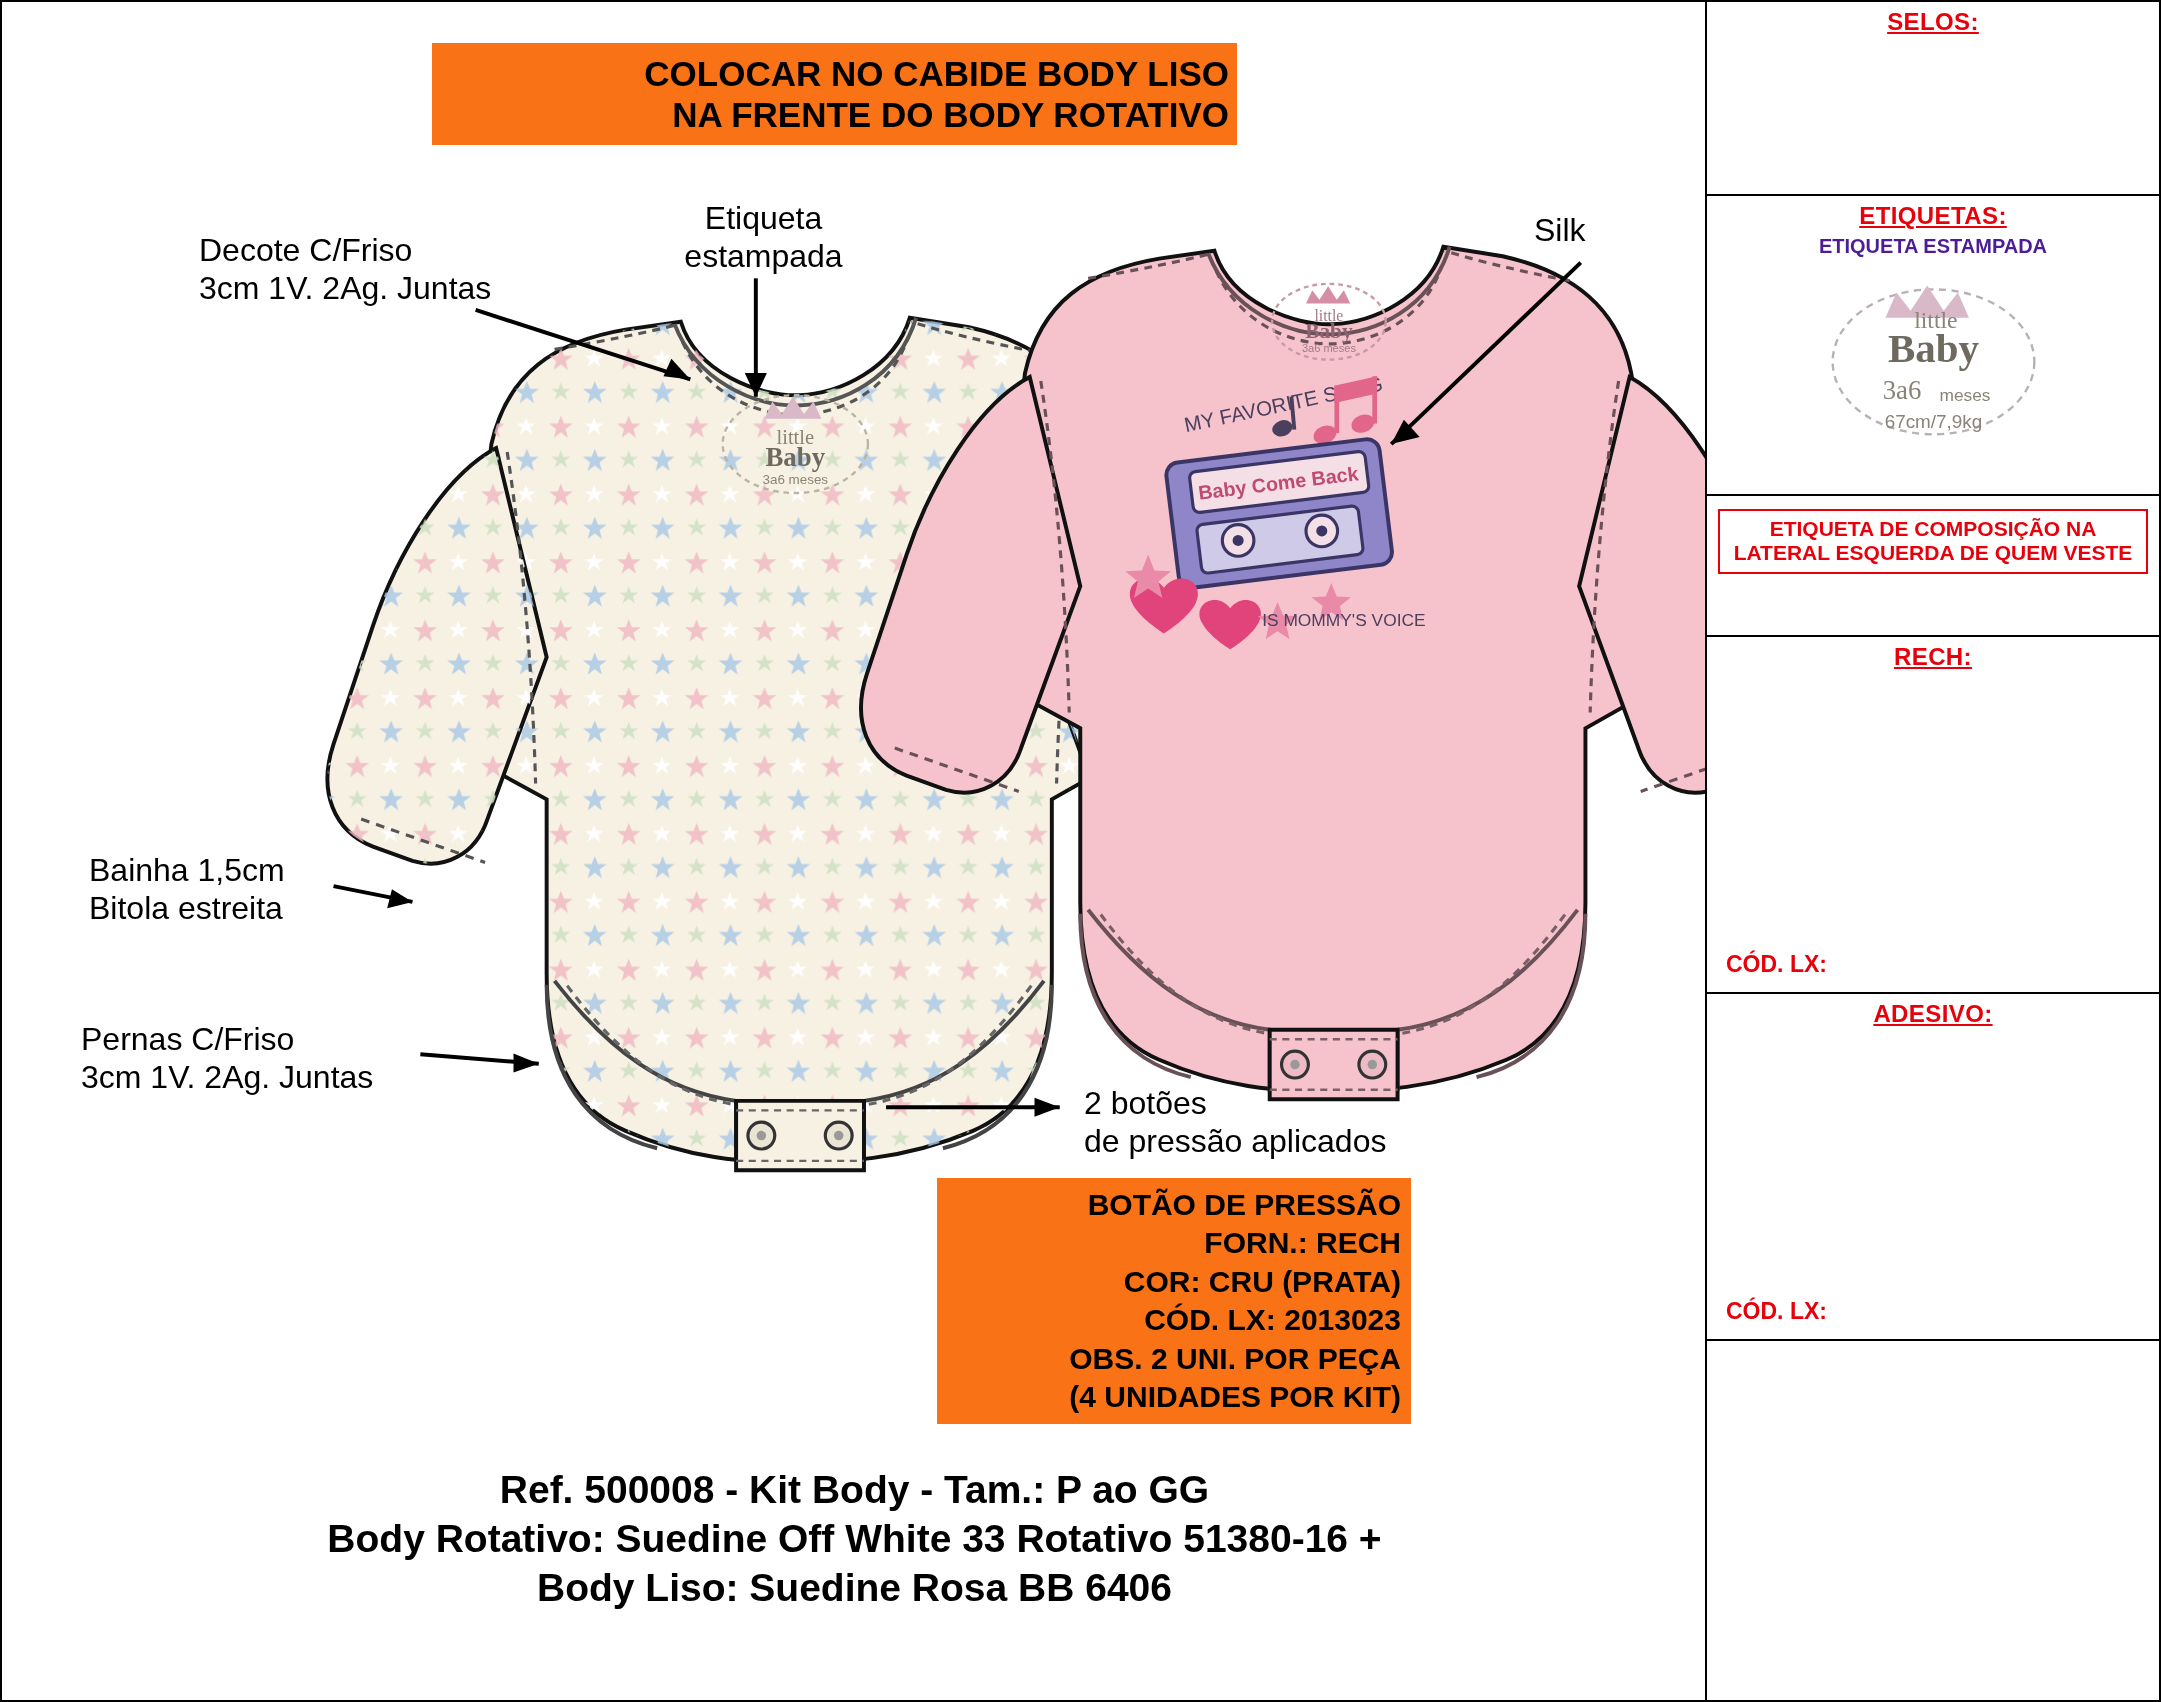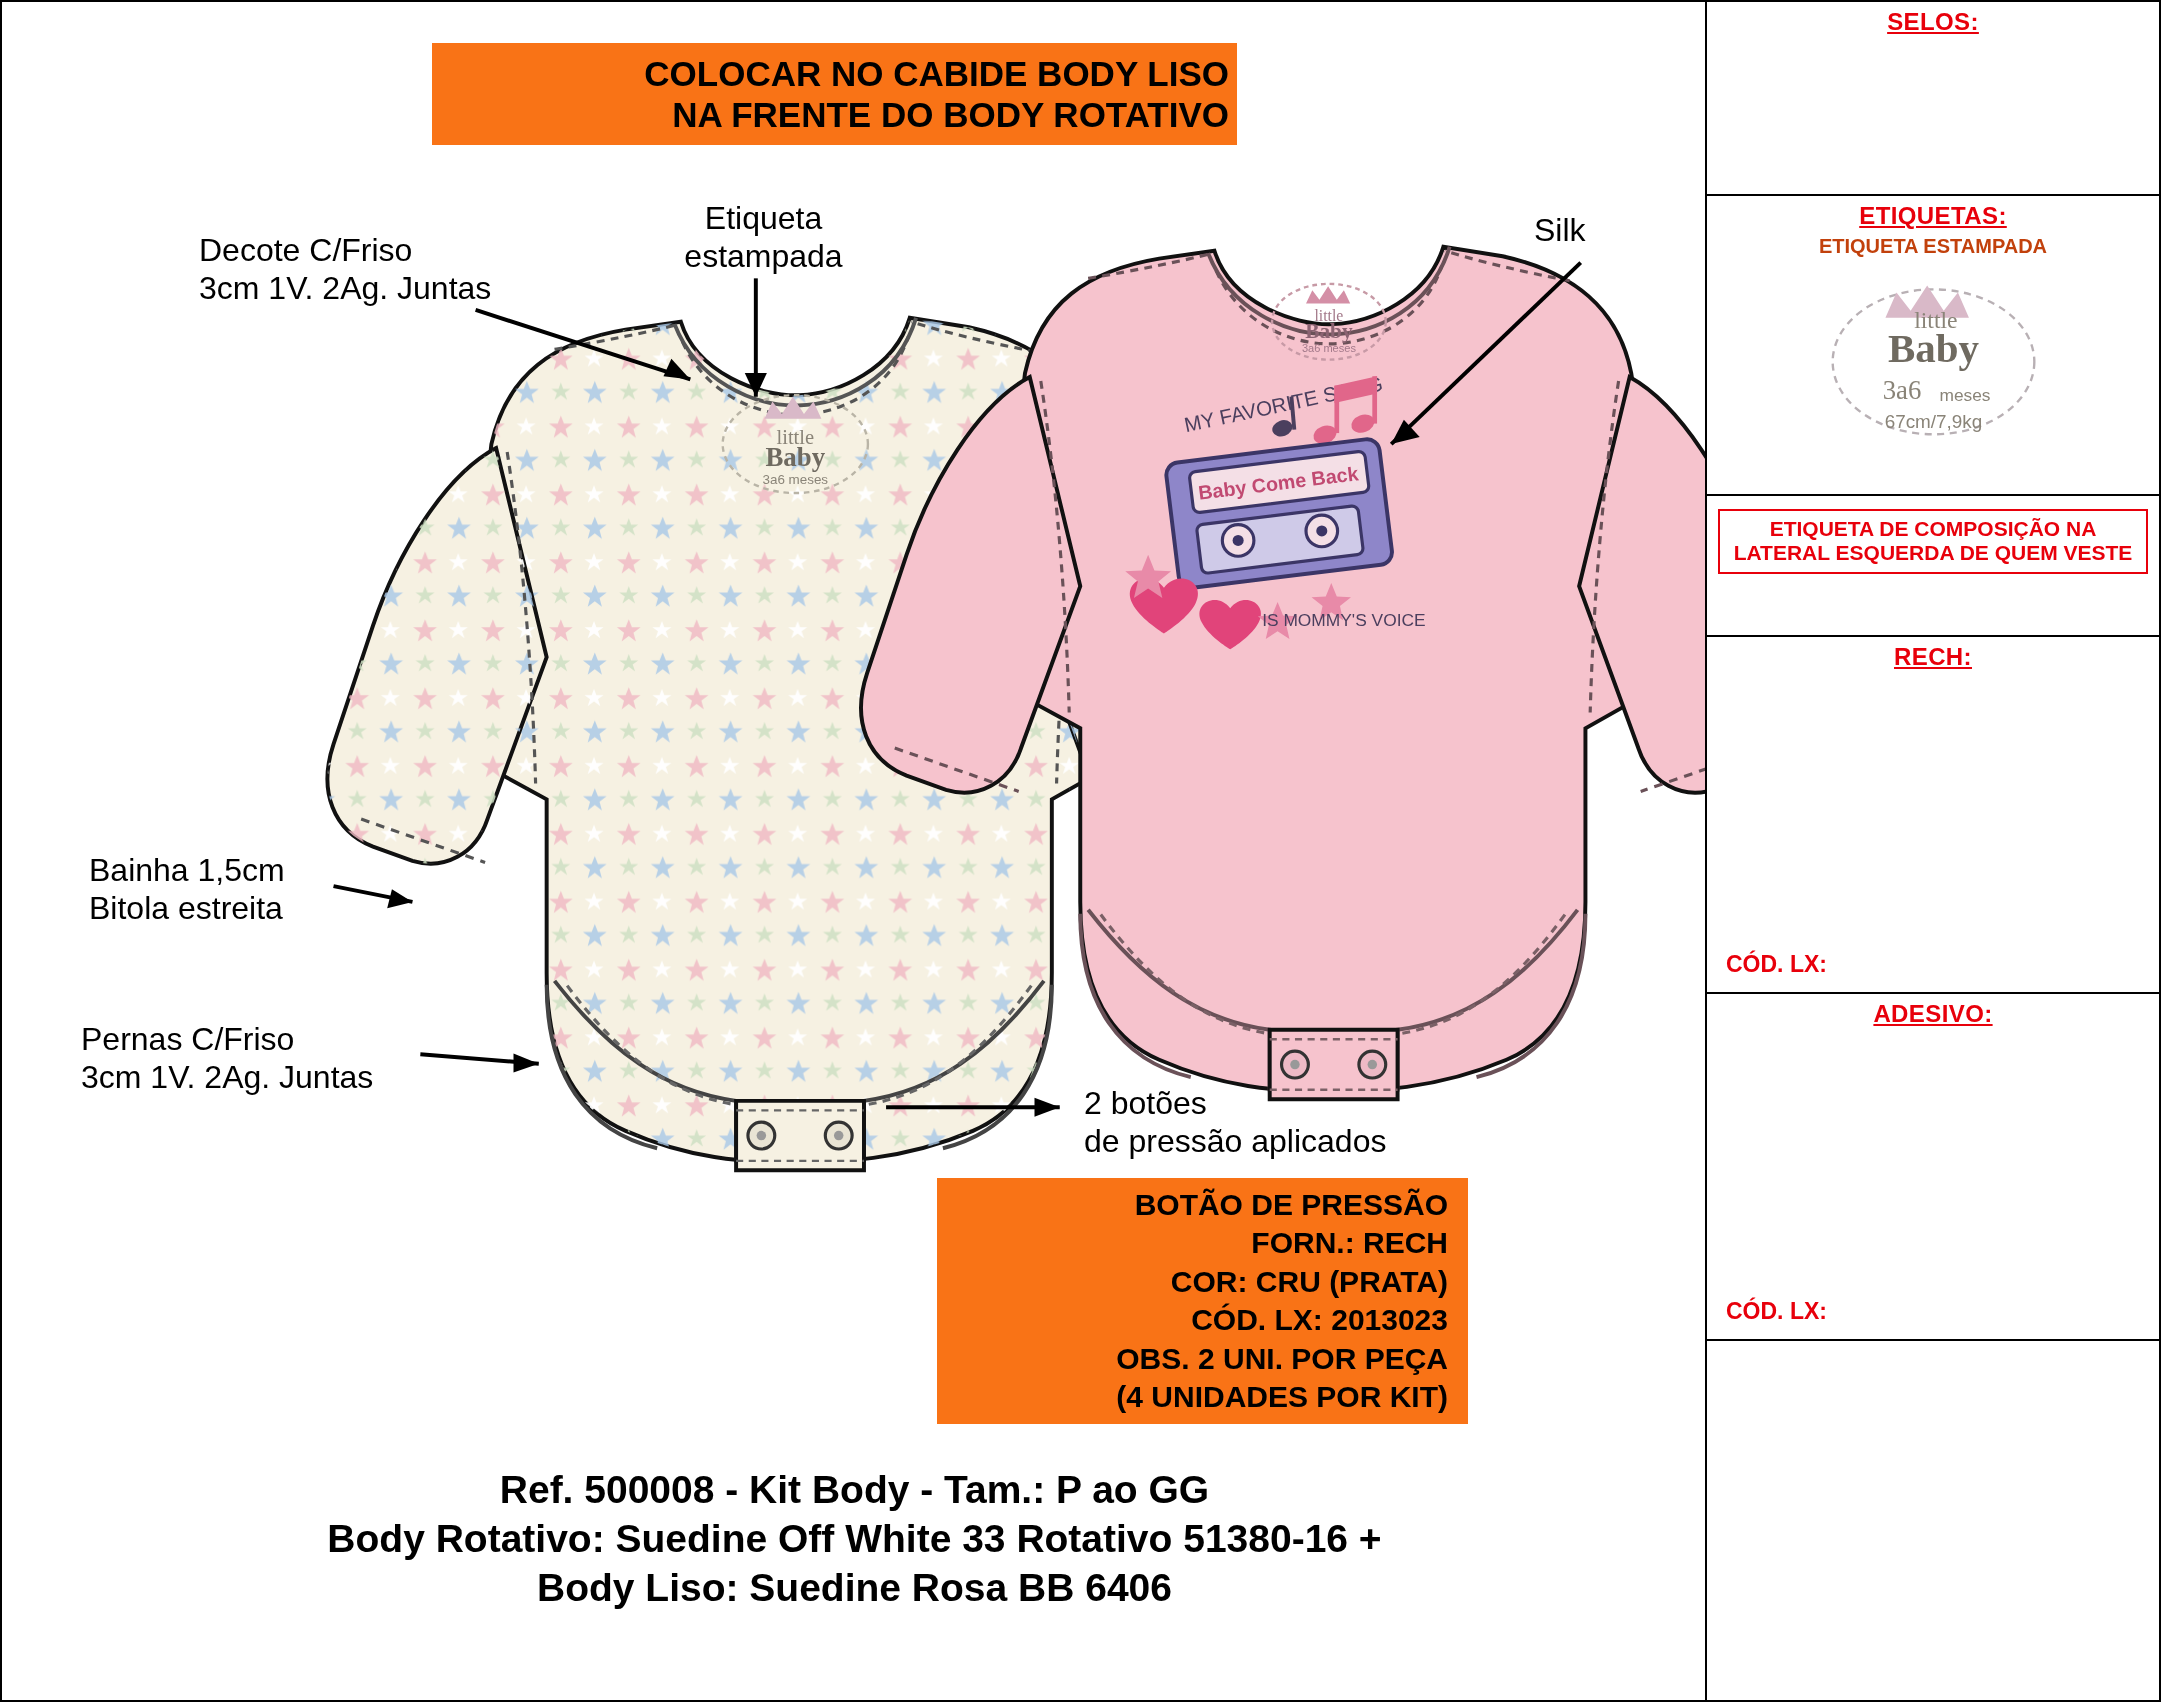--- a/index.html
+++ b/index.html
@@ -23,21 +23,21 @@
   .rp-row{
     position:relative;box-sizing:border-box;
     border-bottom:2.4px solid #000;width:100%;
     padding:6.3px 11px;
   }
   .rp-title{
     font-weight:bold;color:#e8000b;text-decoration:underline;
     font-size:24px;text-align:center;letter-spacing:0.4px;
   }
   .rp-sub{
-    font-weight:bold;color:#c2410c;font-size:20px;text-align:center;margin-top:4.7px;
+    font-weight:bold;color:#4c1d95;font-size:20px;text-align:center;margin-top:4.7px;
   }
   .compo-box{
     border:2.4px solid #e8000b;box-sizing:border-box;
     margin:4.7px 3.2px;padding:6.3px 4.7px;
     color:#e8000b;font-weight:bold;font-size:21px;text-align:center;line-height:1.16;
   }
   .codlx{
     color:#e8000b;font-weight:bold;font-size:23px;text-align:right;
   }
   .rp-foot{
@@ -98,21 +98,21 @@
     <div class="note" style="left:79px;top:1018px;">
       <div>Pernas C/Friso</div>
       <div>3cm 1V. 2Ag. Juntas</div>
     </div>
 
     <div class="note" style="left:1082px;top:1082px;">
       <div>2 botões</div>
       <div>de pressão aplicados</div>
     </div>
 
-    <div class="hl" style="left:935px;top:1176px;width:531px;font-size:30px;padding:8px 20px;line-height:1.28;">
+    <div class="hl" style="left:935px;top:1176px;width:474px;font-size:30px;padding:8px 10px;line-height:1.28;">
       <div>BOTÃO DE PRESSÃO</div>
       <div>FORN.: RECH</div>
       <div>COR:  CRU (PRATA)</div>
       <div>CÓD. LX: 2013023</div>
       <div>OBS. 2 UNI. POR PEÇA</div>
       <div>(4 UNIDADES POR KIT)</div>
     </div>
 
     <div class="bottom-text" style="top:1464px;">
       <div>Ref. 500008 - Kit Body - Tam.: P ao GG</div>

